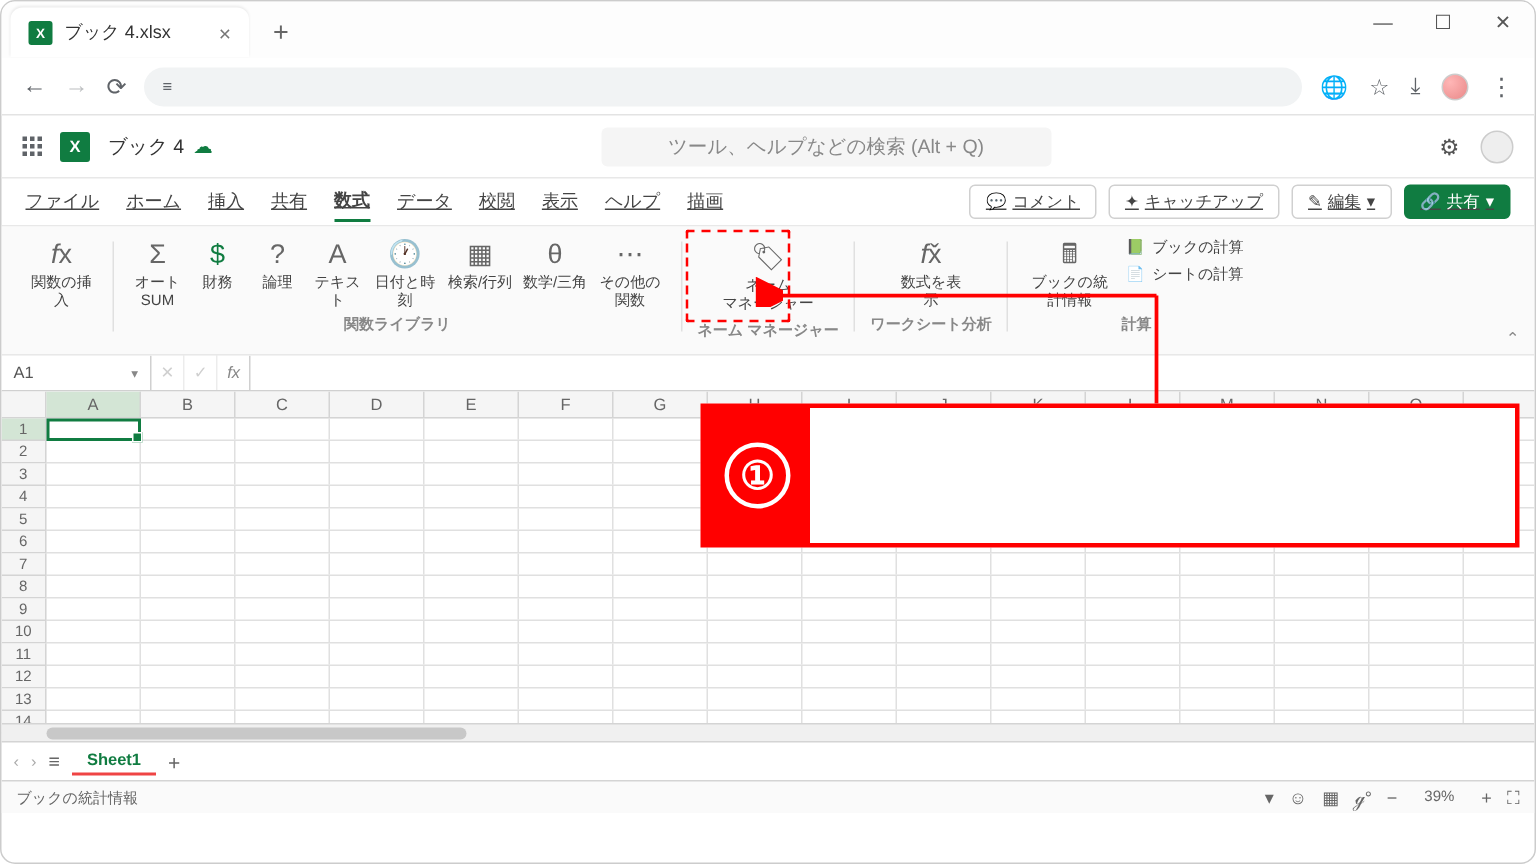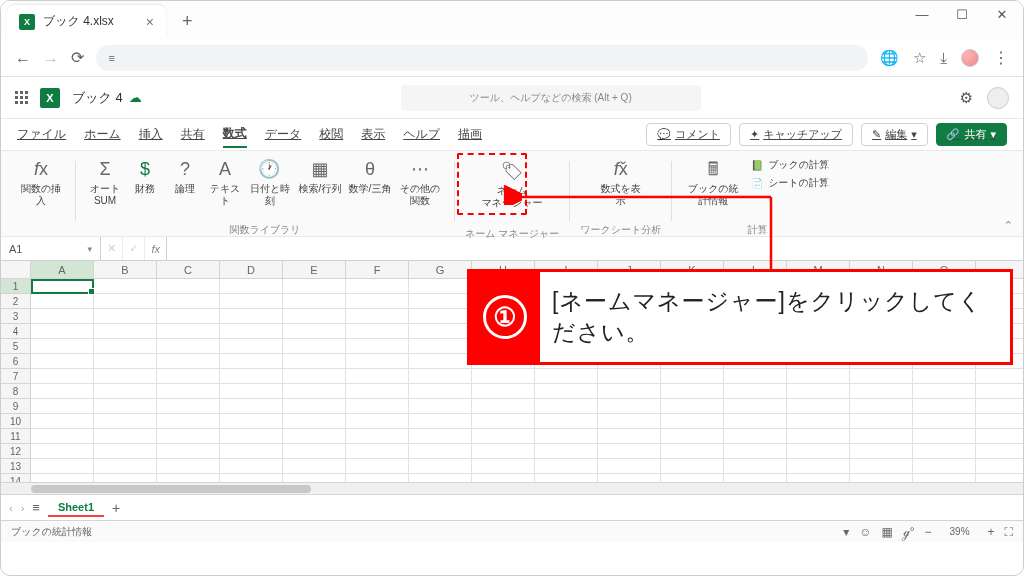--- a/index.html
+++ b/index.html
@@ -23,21 +23,21 @@
     .profile-badge { width: 18px; height: 18px; border-radius: 50%; background: radial-gradient(circle at 30% 30%, #ffb6b6, #e98989); border: 1px solid #ccc; }
     .kebab { font-size: 16px; }
 
     
     .app-header { height: 42px; display: flex; align-items: center; padding: 0 14px; border-bottom: 1px solid #e8e8e8; gap: 12px; }
     .waffle { display: grid; grid-template-columns: repeat(3, 3px); grid-gap: 2px; }
     .waffle div { width: 3px; height: 3px; background: #5f6368; }
     .app-logo { width: 20px; height: 20px; background: #107c41; border-radius: 2px; color: #fff; font-weight: bold; font-size: 11px; display: flex; align-items: center; justify-content: center; }
     .workbook-name { font-size: 13px; color: #333; display: flex; align-items: center; gap: 6px; }
     .cloud-badge { color: #107c41; font-size: 13px; }
-    .search-box { width: 300px; height: 26px; background: #f5f5f5; border-radius: 4px; display: flex; align-items: center; justify-content: center; color: #888; font-size: 10px; margin: 0 auto; }
+    .search-box { width: 300px; height: 26px; background: #f5f5f5; border-radius: 4px; display: flex; align-items: center; justify-content: center; color: #888; font-size: 13px; margin: 0 auto; }
     .header-right { display: flex; gap: 14px; align-items: center; color: #555; font-size: 14px; }
     .header-right .gear { font-size: 15px; }
     .header-right .avatar { width: 22px; height: 22px; border-radius: 50%; border: 1px solid #ccc; background: #eee; }
 
     
     .ribbon-tabs { height: 32px; display: flex; align-items: center; padding: 0 16px; gap: 18px; border-bottom: 1px solid #e8e8e8; font-size: 12px; color: #444; text-decoration: underline; }
     .ribbon-tab { padding: 4px 0; cursor: default; }
     .ribbon-tab.active { font-weight: 700; border-bottom: 2px solid #107c41; }
     .ribbon-tabs-right { margin-left: auto; display: flex; gap: 8px; align-items: center; }
     .pill-btn { border: 1px solid #d0d0d0; border-radius: 4px; padding: 3px 10px; font-size: 11px; color: #444; display: flex; align-items: center; gap: 4px; background: #fff; }
@@ -45,21 +45,21 @@
     .pill-icon { font-size: 11px; }
 
     
     .ribbon { height: 86px; display: flex; align-items: flex-start; border-bottom: 1px solid #e8e8e8; padding: 6px 12px 0; background: #fafafa; position: relative; }
     .ribbon-group { display: flex; flex-direction: column; align-items: center; padding: 0 4px; height: 100%; }
     .group-btns { display: flex; gap: 2px; }
     .big-btn { display: flex; flex-direction: column; align-items: center; width: 48px; font-size: 10px; color: #444; gap: 2px; padding: 2px; border-radius: 3px; text-align: center; line-height: 1.2; }
     .big-btn.narrow { width: 38px; }
     .big-btn .icon { height: 22px; display: flex; align-items: center; justify-content: center; font-size: 18px; color: #107c41; }
     .big-btn .icon.gray { color: #666; }
-    .group-label { font-size: 10px; color: #888; margin-top: 14px; }
+    .group-label { font-size: 10px; color: #888; margin-top: 0; font-weight: bold; }
     .sep { width: 1px; height: 60px; background: #e0e0e0; margin: 4px 6px 0; }
     .ribbon-collapse { position: absolute; right: 10px; bottom: 4px; color: #888; font-size: 11px; }
 
     .highlight-box { border: 2.5px dashed #ff0000; position: absolute; border-radius: 2px; }
 
     .small-btn-stack { display: flex; flex-direction: column; gap: 2px; font-size: 10px; color: #444; }
     .small-btn { display: flex; align-items: center; gap: 4px; padding: 1px 4px; }
     .small-btn .sicon { width: 14px; text-align: center; color: #666; }
 
     
@@ -636,14 +636,13 @@
       <marker id="ah" markerWidth="8" markerHeight="8" refX="2" refY="3" orient="auto">
         <path d="M6,0 L0,3 L6,6 Z" fill="#ff0000"></path>
       </marker>
     </defs>
   <path d="M 770 196 L 770 270 M 770 196 L 516 196" stroke="#ff0000" stroke-width="2.5" fill="none" marker-end="url(#ah)"></path>
 </svg>
 <div class="callout">
   <div class="callout-num-box">
       <div class="callout-num">①</div>
     </div>
-  <div class="callout-text">[ネームマネージャー]をクリックしてください。</div>
 </div>
 
 </body></html>

